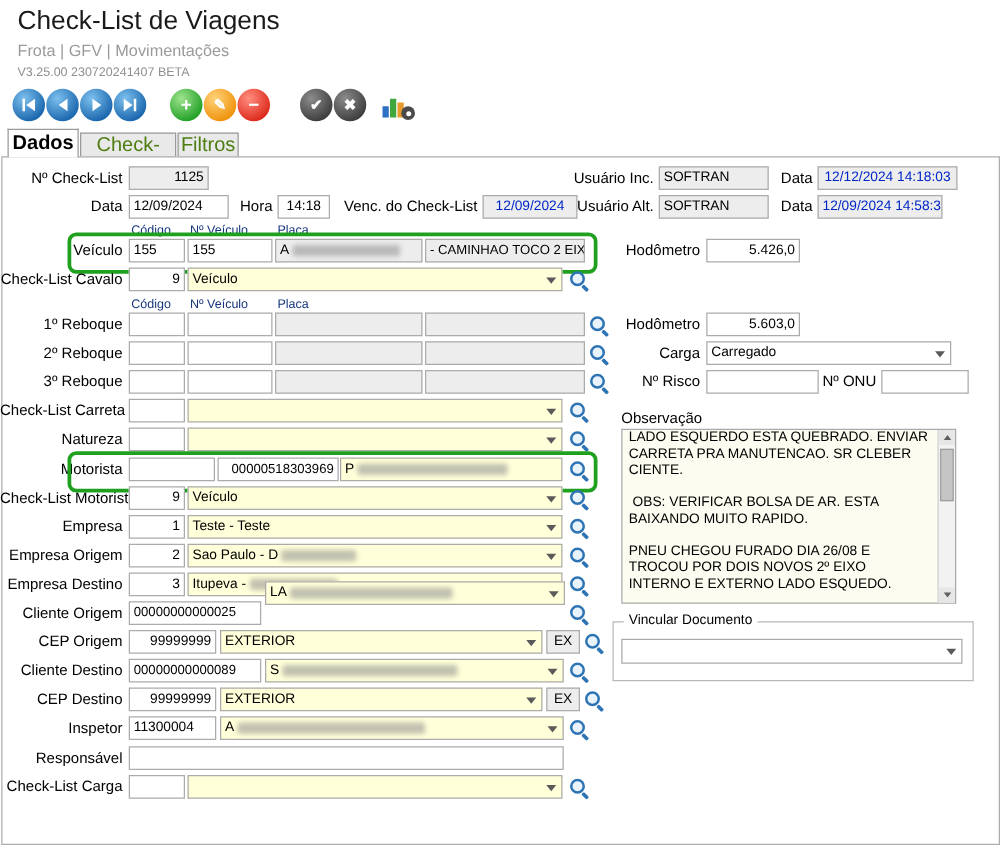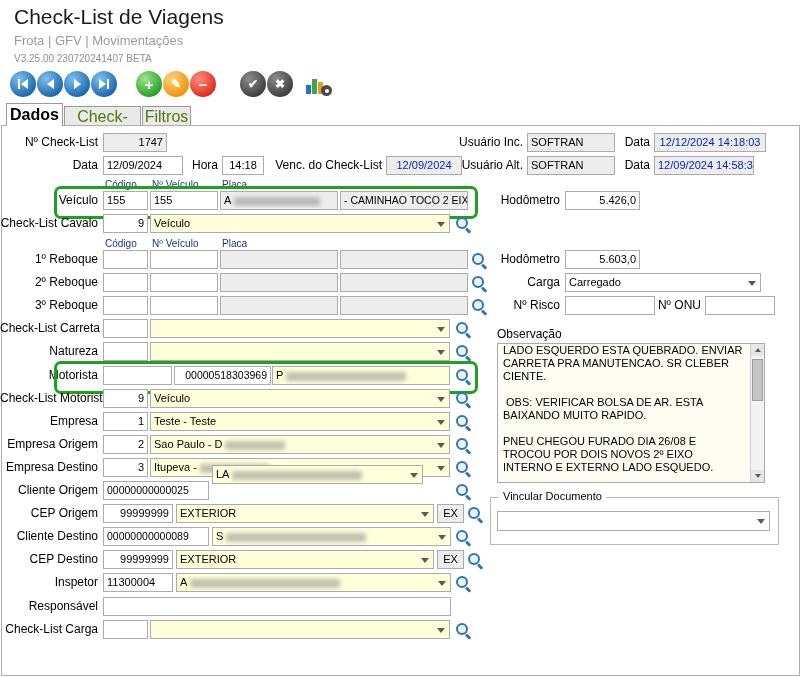--- a/index.html
+++ b/index.html
@@ -102,21 +102,21 @@
     <span class="bar" style="left:14px;height:12px;background:#e89b2d"></span>
     <span class="gear"></span>
   </div>
 
   <div class="tab active" style="left:6px;width:57px">Dados</div>
   <div class="tab inactive" style="left:64px;width:77px">Check-List</div>
   <div class="tab inactive" style="left:142px;width:49px">Filtros</div>
   <div class="panel"></div>
 
   <div class="lbl" style="left:0;top:133px;width:98px">Nº Check-List</div>
-  <div class="fld gray right" style="left:103px;top:133px;width:64px">1747</div>
+  <div class="fld gray right" style="left:103px;top:133px;width:64px">1125</div>
   <div class="lbl" style="left:448px;top:133px;width:75px">Usuário Inc.</div>
   <div class="fld gray" style="left:527px;top:133px;width:88px">SOFTRAN</div>
   <div class="lbl" style="left:616px;top:133px;width:34px">Data</div>
   <div class="fld gray blue center" style="left:654px;top:133px;width:112px">12/12/2024 14:18:03</div>
 
   <div class="lbl" style="left:0;top:156px;width:98px">Data</div>
   <div class="fld" style="left:103px;top:156px;width:80px">12/09/2024</div>
   <div class="lbl" style="left:184px;top:156px;width:34px">Hora</div>
   <div class="fld center" style="left:222px;top:156px;width:42px">14:18</div>
   <div class="lbl" style="left:266px;top:156px;width:116px">Venc. do Check-List</div>
@@ -262,21 +262,21 @@
   <div class="lbl" style="left:0;top:458px;width:98px">Empresa Destino</div>
   <div class="fld right" style="left:103px;top:458px;width:45px">3</div>
   <div class="fld yellow combo" style="left:150px;top:458px;width:300px"><span>Itupeva -</span><span class="blur-patch" style="width:70px"></span><span class="chev"></span></div>
   <div class="mag" style="left:455px;top:460px">
       <span class="lens"></span>
       <span class="handle"></span>
     </div>
 
   <div class="lbl" style="left:0;top:481px;width:98px">Cliente Origem</div>
   <div class="fld fs10" style="left:103px;top:481px;width:106px">00000000000025</div>
-  <div class="fld yellow combo" style="left:212px;top:465px;width:211px"><span>LA</span><span class="blur-patch" style="width:130px"></span><span class="chev"></span></div>
+  <div class="fld yellow combo" style="left:212px;top:465px;width:240px"><span>LA</span><span class="blur-patch" style="width:130px"></span><span class="chev"></span></div>
   <div class="mag" style="left:455px;top:483px">
       <span class="lens"></span>
       <span class="handle"></span>
     </div>
 
   <div class="groupbox" style="left:490px;top:497px;width:287px;height:46px">
     <span class="legend">Vincular Documento</span>
   </div>
   <div class="fld combo" style="left:497px;top:511px;width:273px;height:20px">
       <span class="chev"></span>

